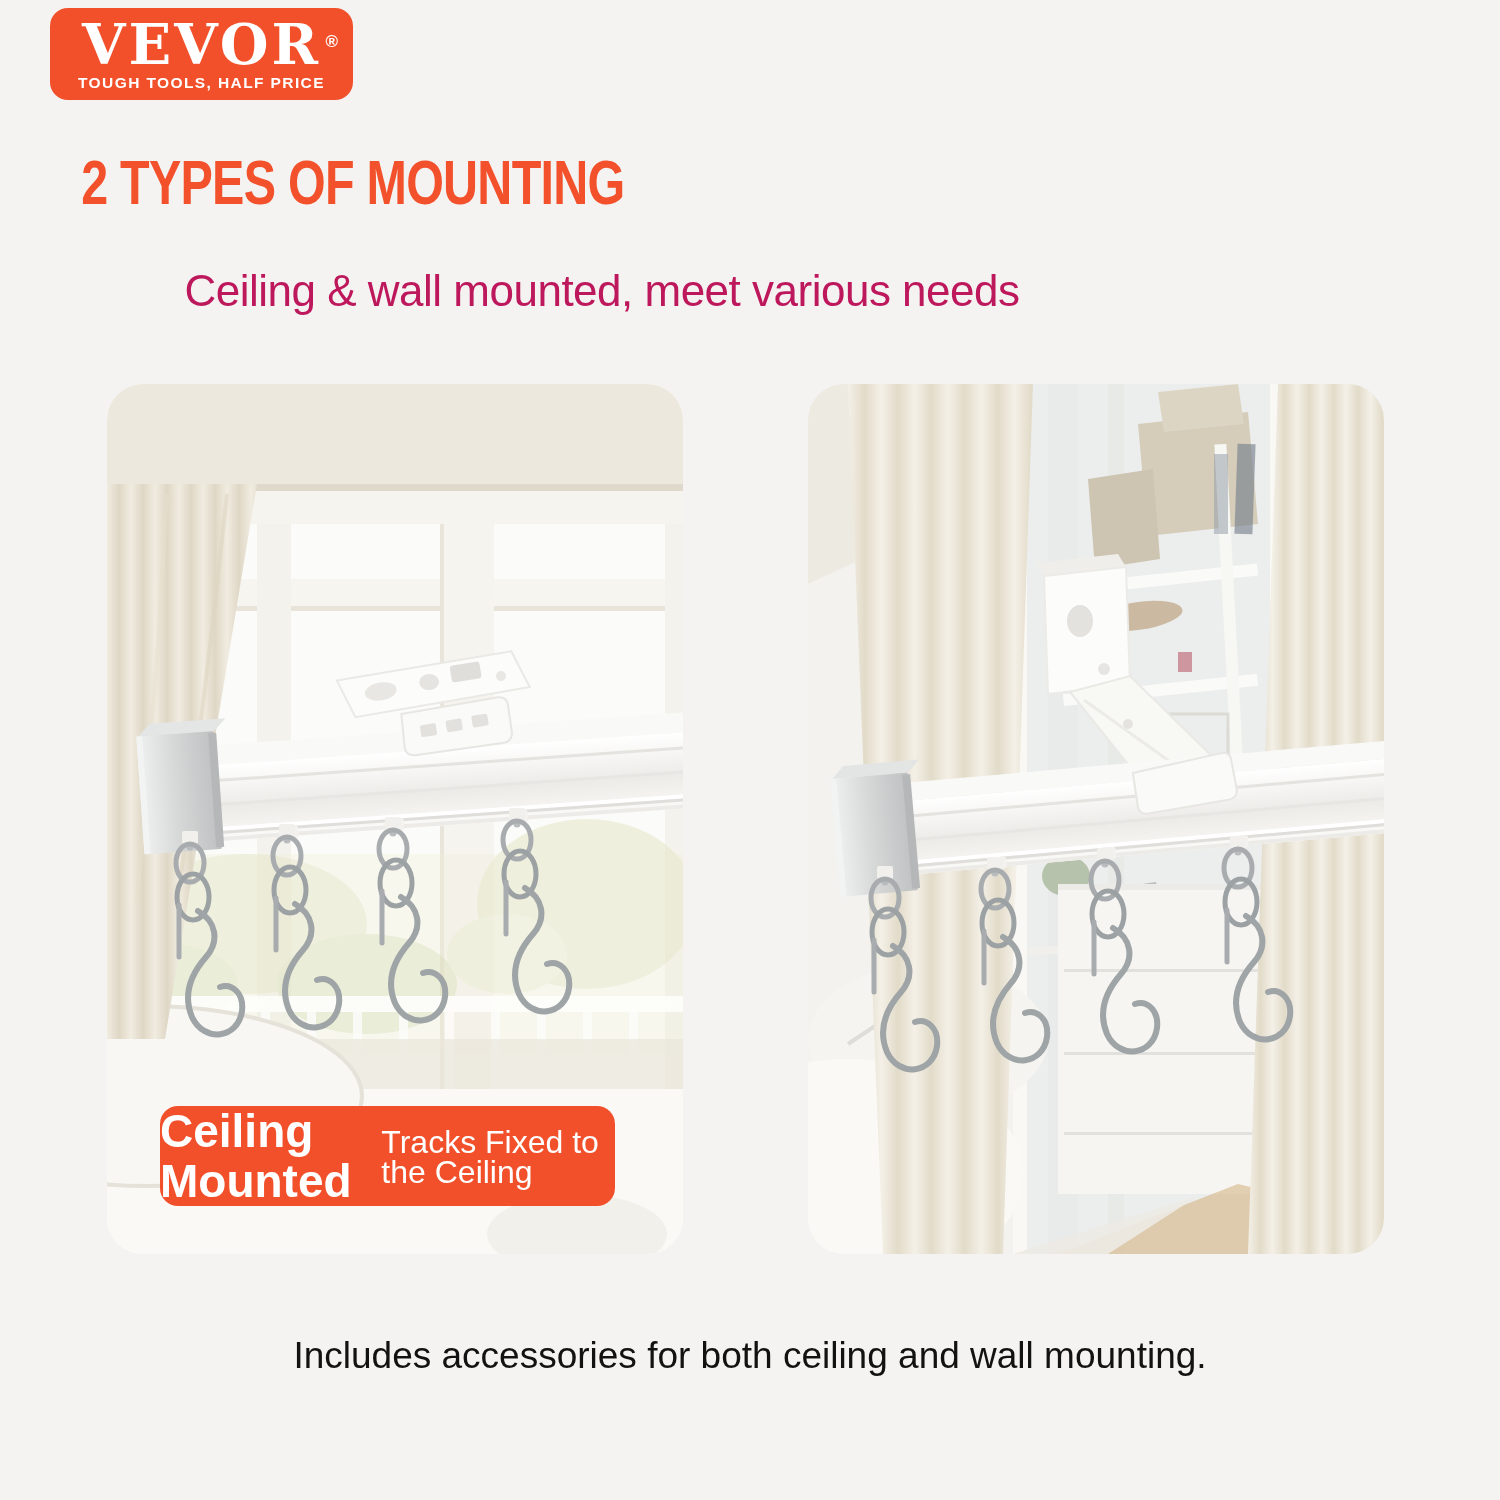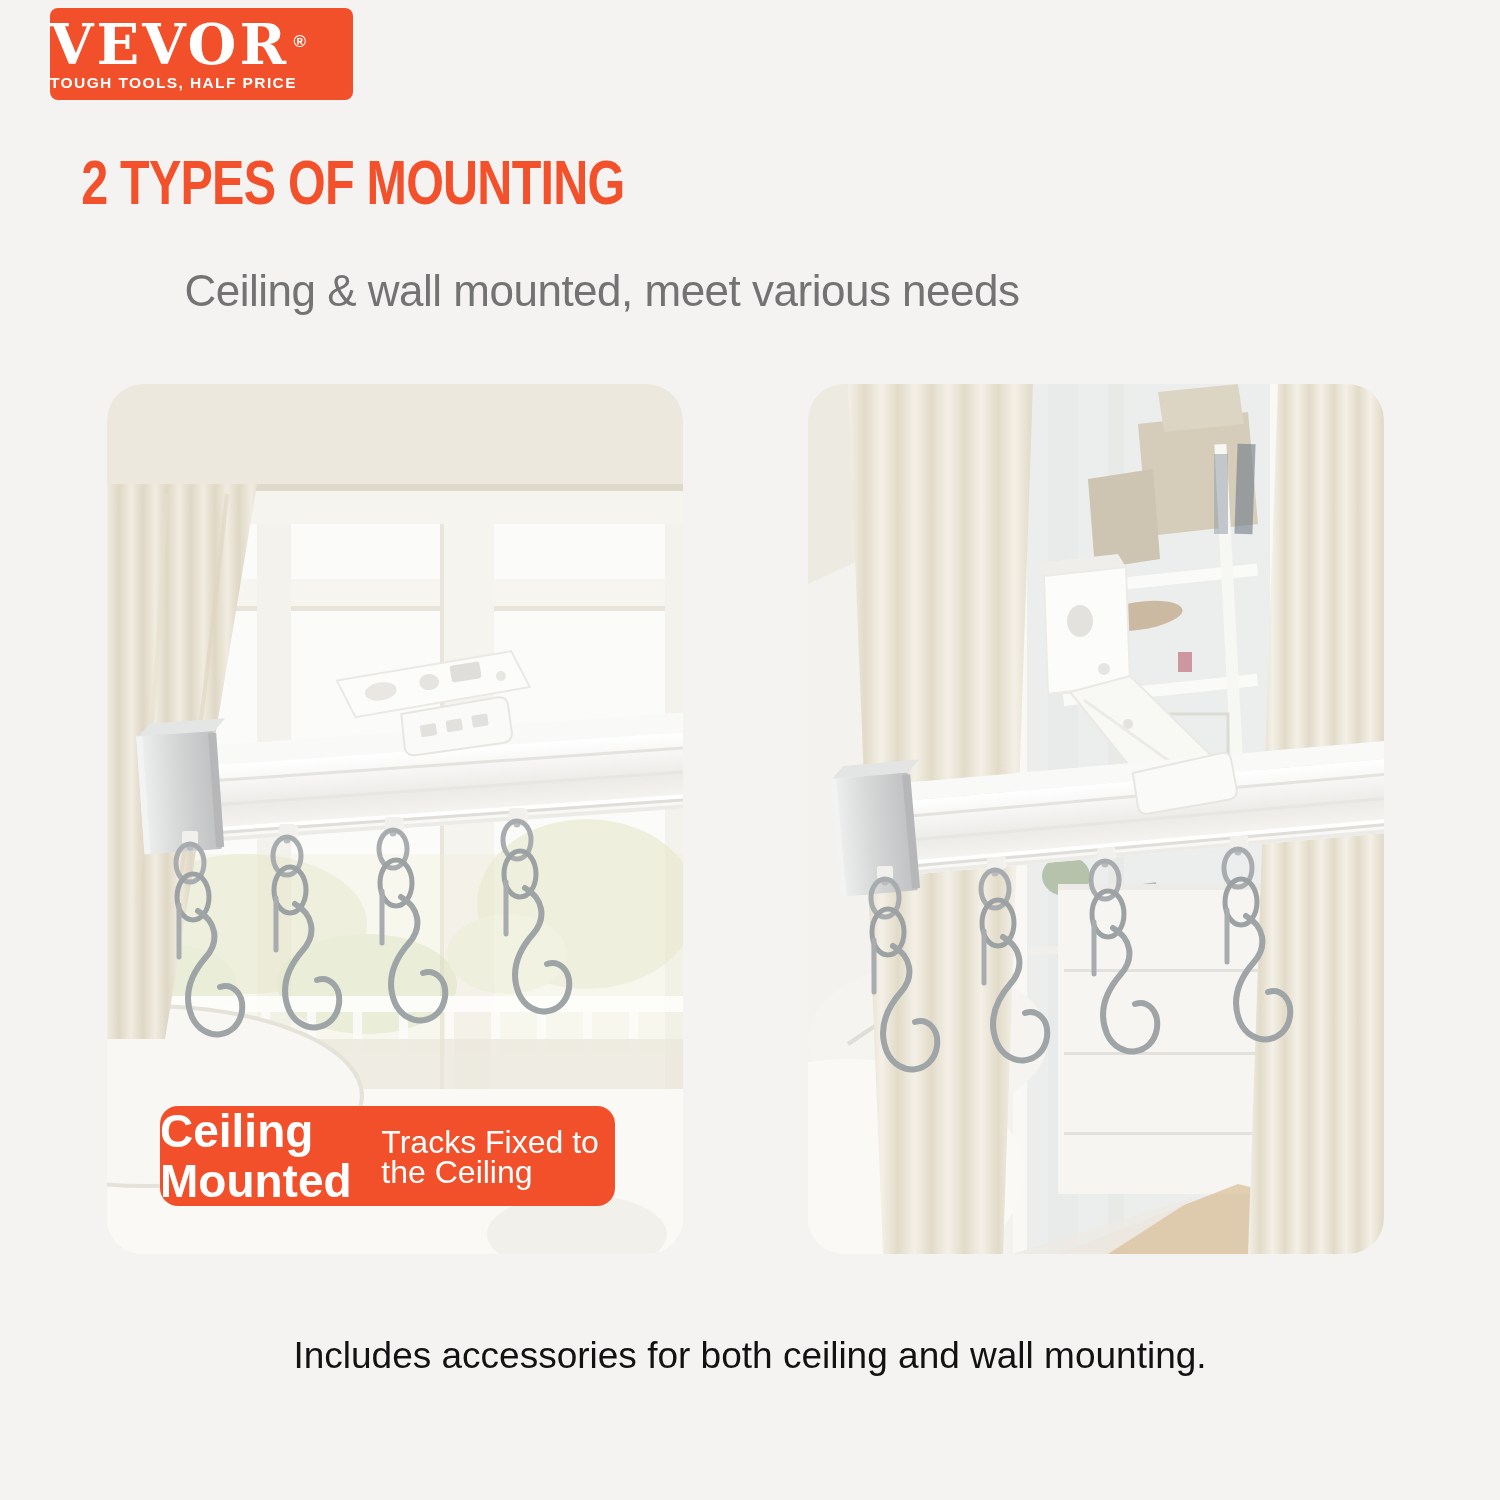--- a/index.html
+++ b/index.html
@@ -1,30 +1,30 @@
 <!DOCTYPE html>
 <html><head>
 <meta charset="utf-8">
 <style>
   html,body{margin:0;padding:0;}
   body{width:1500px;height:1500px;background:#F4F3F1;font-family:"Liberation Sans",sans-serif;position:relative;overflow:hidden;}
   .canvas{position:absolute;inset:0;width:1500px;height:1500px;background:#F4F3F1;}
 
   
-  .logo{position:absolute;left:50px;top:8px;width:303px;height:92px;background:#F1502A;border-radius:8px;
-        display:flex;flex-direction:column;align-items:flex-start;justify-content:center;color:#fff;}
+  .logo{position:absolute;left:50px;top:8px;width:303px;height:92px;background:#F1502A;border-radius:18px;
+        display:flex;flex-direction:column;align-items:center;justify-content:center;color:#fff;}
   .logo-word{font-family:"DejaVu Serif","Liberation Serif",serif;font-weight:bold;font-size:56px;line-height:54px;letter-spacing:3px;position:relative;}
   .logo-reg{font-size:17px;position:absolute;top:-2px;right:-20px;font-family:"Liberation Sans",sans-serif;}
   .logo-tagline{font-size:15.5px;font-weight:bold;letter-spacing:1.4px;margin-top:3px;white-space:nowrap;}
 
   
   .title{position:absolute;top:146px;left:0;width:1500px;color:#F2512B;
          font-size:63px;font-weight:bold;letter-spacing:-1px;white-space:nowrap;}
   .title-inner{display:inline-block;transform:scaleX(0.77);transform-origin:50% 50%;}
-  .subtitle{position:absolute;top:266px;left:0;width:1204px;text-align:center;color:#737373;
+  .subtitle{position:absolute;top:266px;left:0;width:1204px;text-align:center;color:#be185d;
             font-size:44px;letter-spacing:-0.5px;white-space:nowrap;}
 
   
   .card{position:absolute;top:384px;width:576px;height:870px;border-radius:36px;overflow:hidden;background:#FBFBF9;}
   .card.left{left:107px;}
   .card.right{left:808px;}
   .card svg{position:absolute;inset:0;display:block;}
 
   .badge{position:absolute;top:722px;height:100px;background:#F1502A;border-radius:18px;
          display:flex;flex-direction:row;align-items:center;justify-content:center;color:#fff;}

